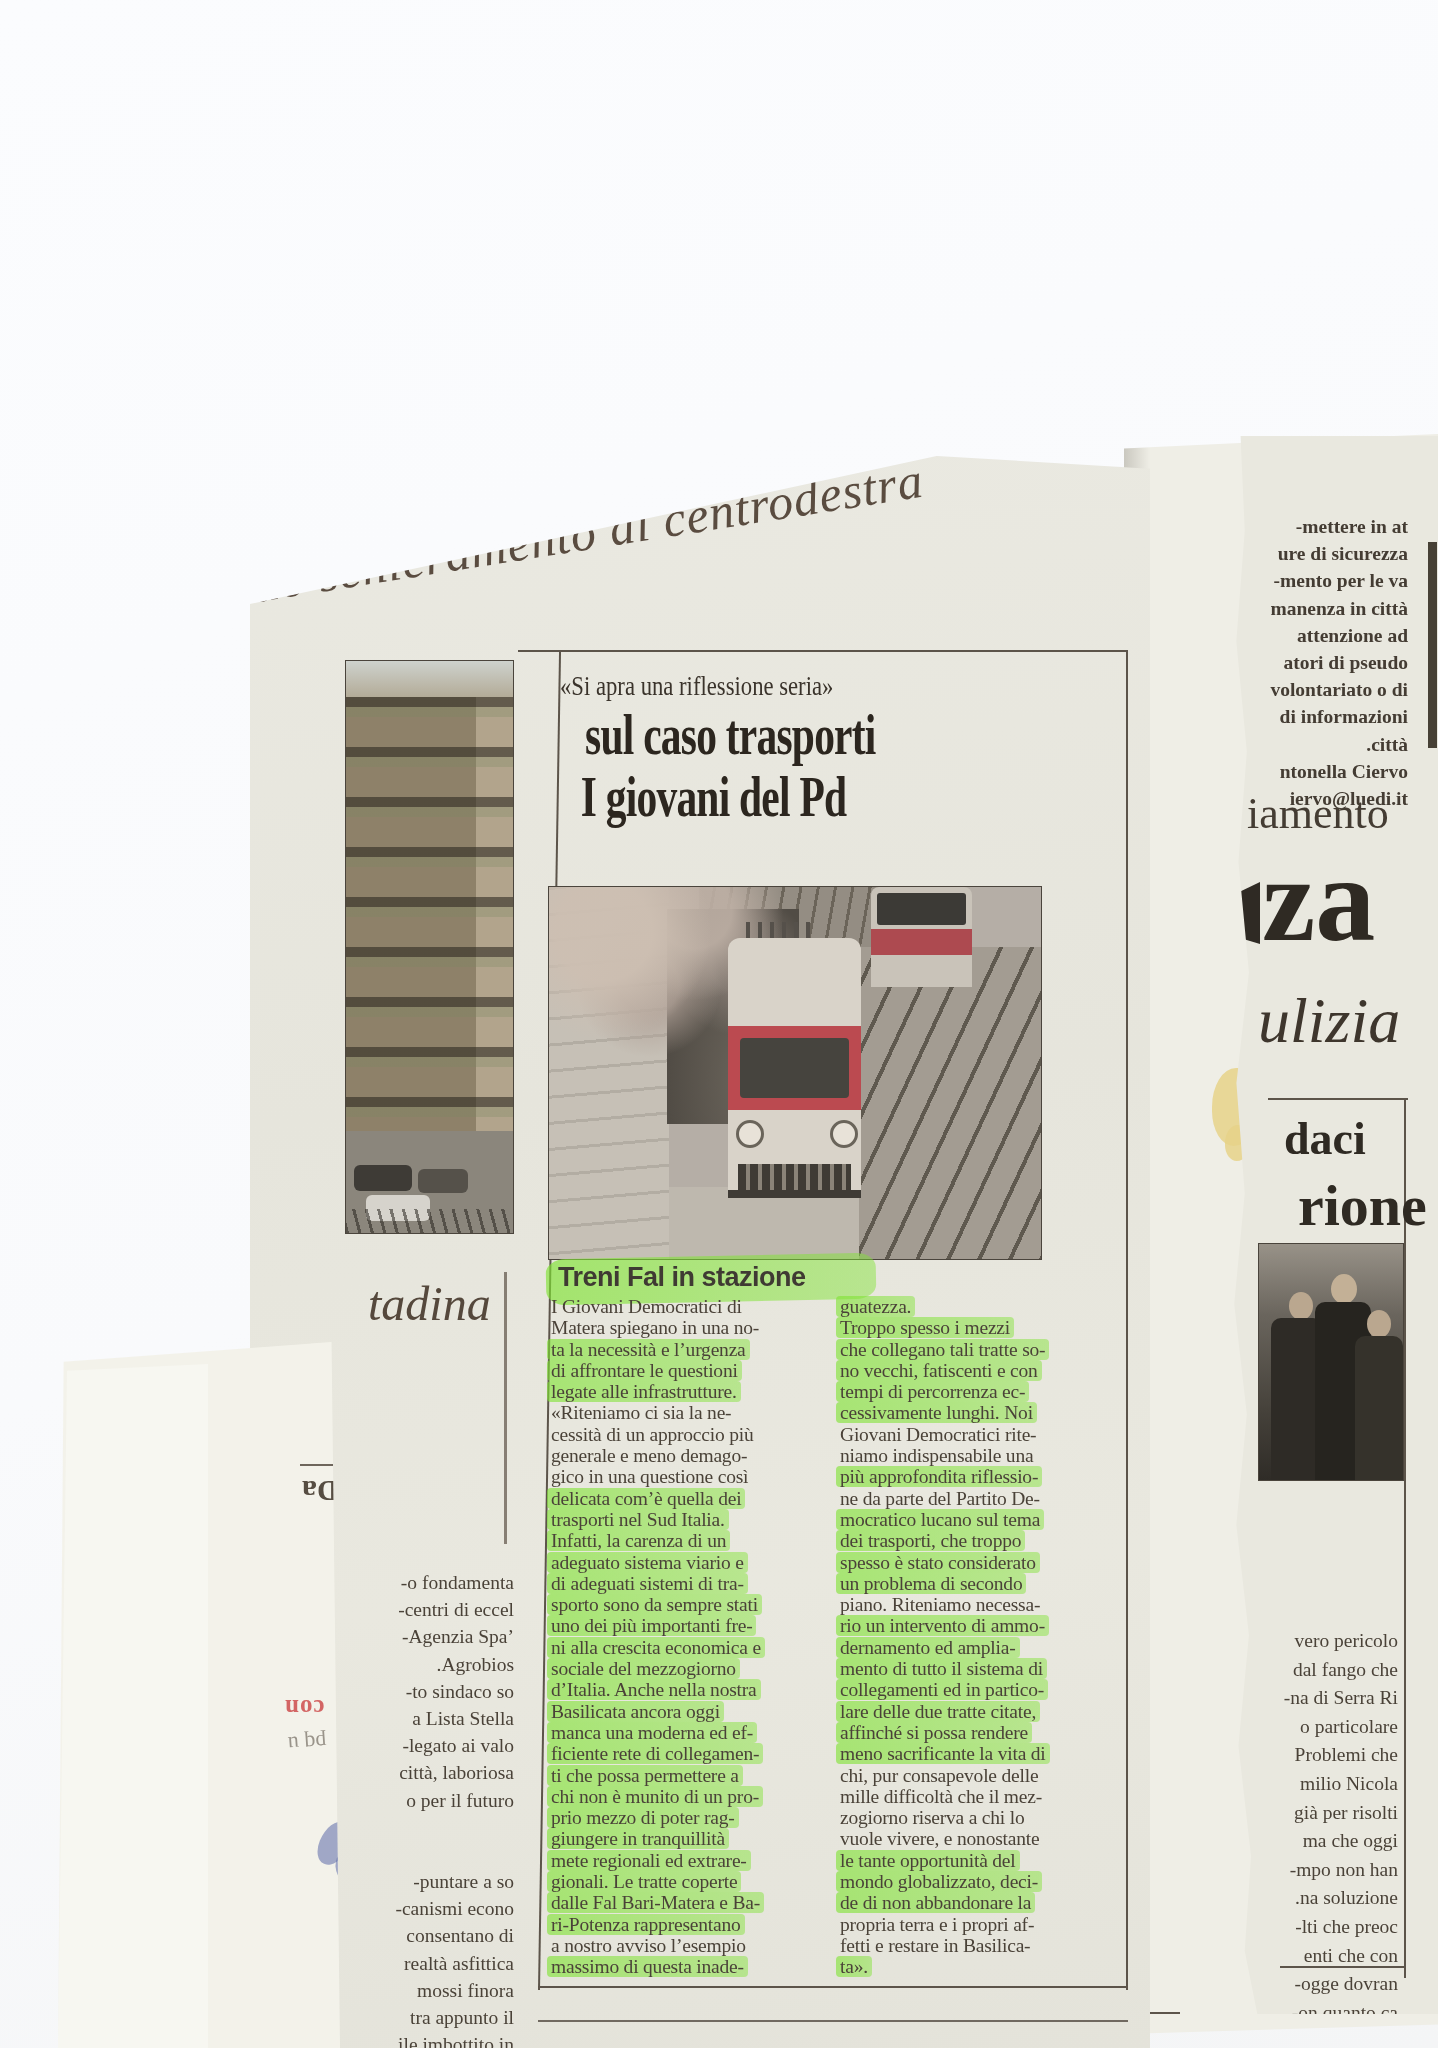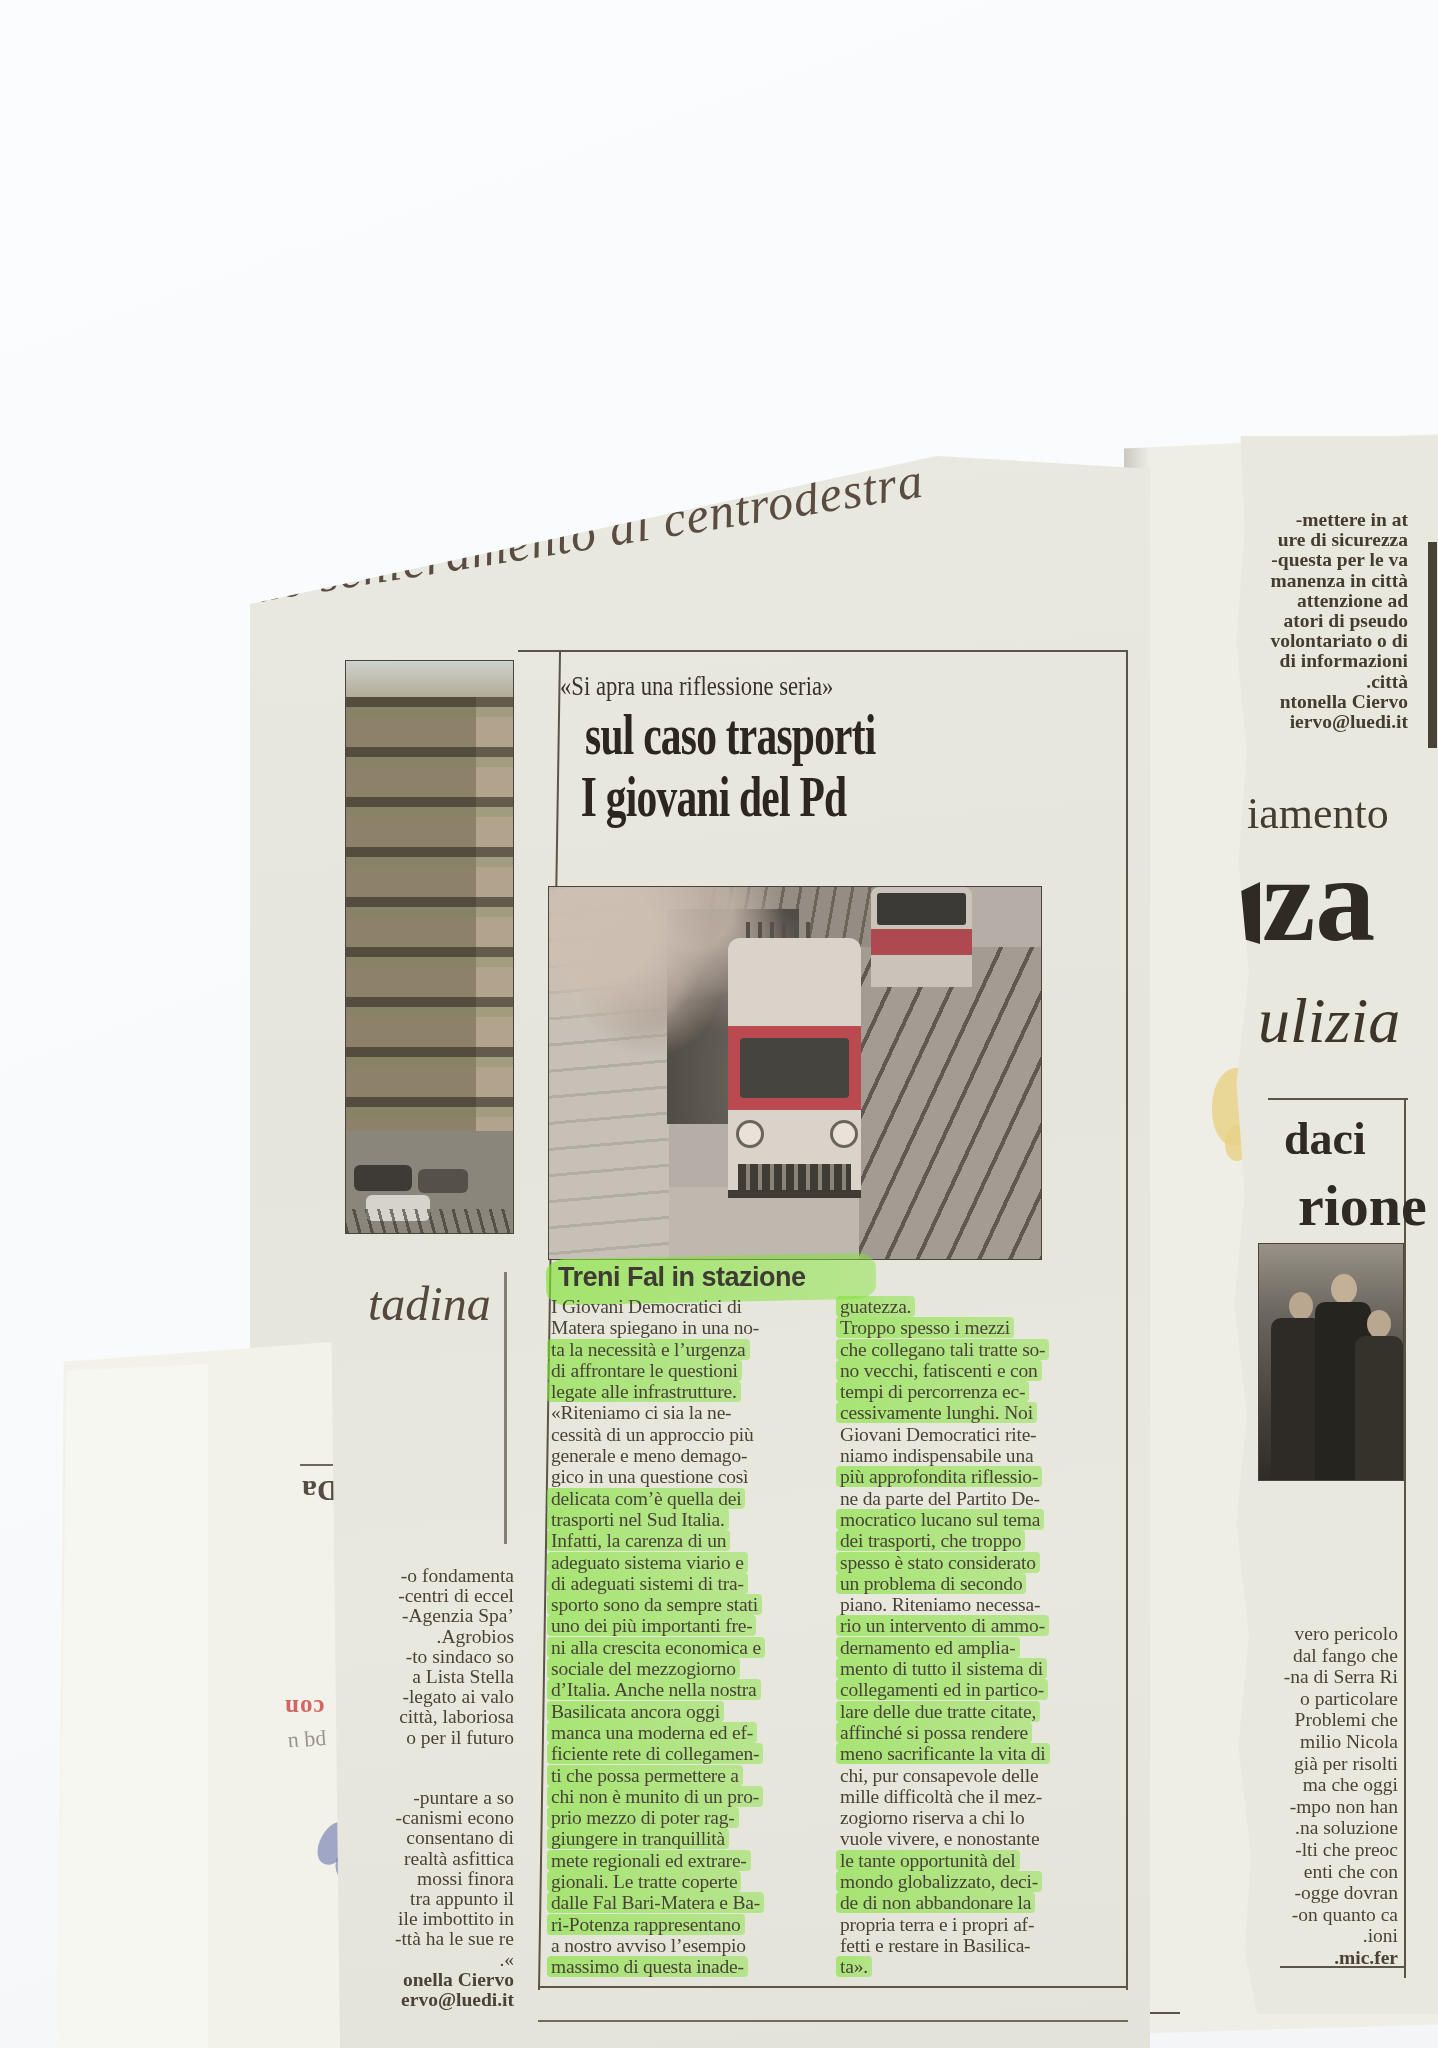--- a/index.html
+++ b/index.html
@@ -101,21 +101,21 @@
   #caption-text{left:308px;top:806px;font-family:"Liberation Sans","DejaVu Sans",sans-serif;
     font-weight:bold;font-size:27px;color:#3f3a33;letter-spacing:-.5px;}
   .col{position:absolute;width:266px;font-size:19.5px;line-height:21.3px;letter-spacing:-.2px;}
   .ln{white-space:nowrap;height:21.3px;overflow:visible;}
   .hl{background:linear-gradient(100deg,rgba(127,227,50,.62),rgba(127,227,50,.46));
     padding:0 4px;margin:0 -4px;border-radius:4px;}
   .b{font-weight:bold;}
 
   
   .frag{position:absolute;direction:rtl;text-align:right;overflow:hidden;}
-  .frag .ln{white-space:nowrap;}
+  .frag .ln{white-space:nowrap;margin-top:7px;}
   #left-frags{left:90px;top:1110px;width:174px;font-size:19.5px;}
   #left-frags .ln{height:20.2px;line-height:20.2px;}
   #tadina{left:118px;top:820px;font-style:italic;font-size:48px;color:#55483c;}
   #tadina-rule{left:254px;top:816px;width:2.5px;height:272px;background:#6e6459;opacity:.8;}
 
   #right-top-frags{left:12px;top:74px;width:168px;font-size:19.5px;font-weight:bold;color:#443c33;}
   #right-top-frags .ln{height:20.2px;line-height:20.2px;}
   #right-bottom-frags{left:34px;top:1187px;width:136px;font-size:19.5px;}
   #right-bottom-frags .ln{height:21.6px;line-height:21.6px;}
   #frag-iamento{left:19px;top:352px;font-size:44px;color:#443c33;}
@@ -152,21 +152,21 @@
     <div class="stain abs" style="left:101px;top:691px;width:26px;height:36px;"></div>
     <div class="hline" style="left:4px;top:1578px;width:52px;"></div>
   </div>
 
   <div id="piece-right" class="piece paper">
     <div id="edge-bar" class="abs"></div>
 
     <div id="right-top-frags" class="frag">
         <div class="ln"><span>mettere in at-</span></div>
         <div class="ln"><span>ure di sicurezza</span></div>
-        <div class="ln"><span>questa per le va-</span></div>
+        <div class="ln"><span>mento per le va-</span></div>
         <div class="ln"><span>manenza in città</span></div>
         <div class="ln"><span>attenzione ad</span></div>
         <div class="ln"><span>atori di pseudo</span></div>
         <div class="ln"><span>volontariato o di</span></div>
         <div class="ln"><span>di informazioni</span></div>
         <div class="ln"><span>città.</span></div>
         <div class="ln"><span>ntonella Ciervo</span></div>
         <div class="ln"><span>iervo@luedi.it</span></div>
       </div>
 

